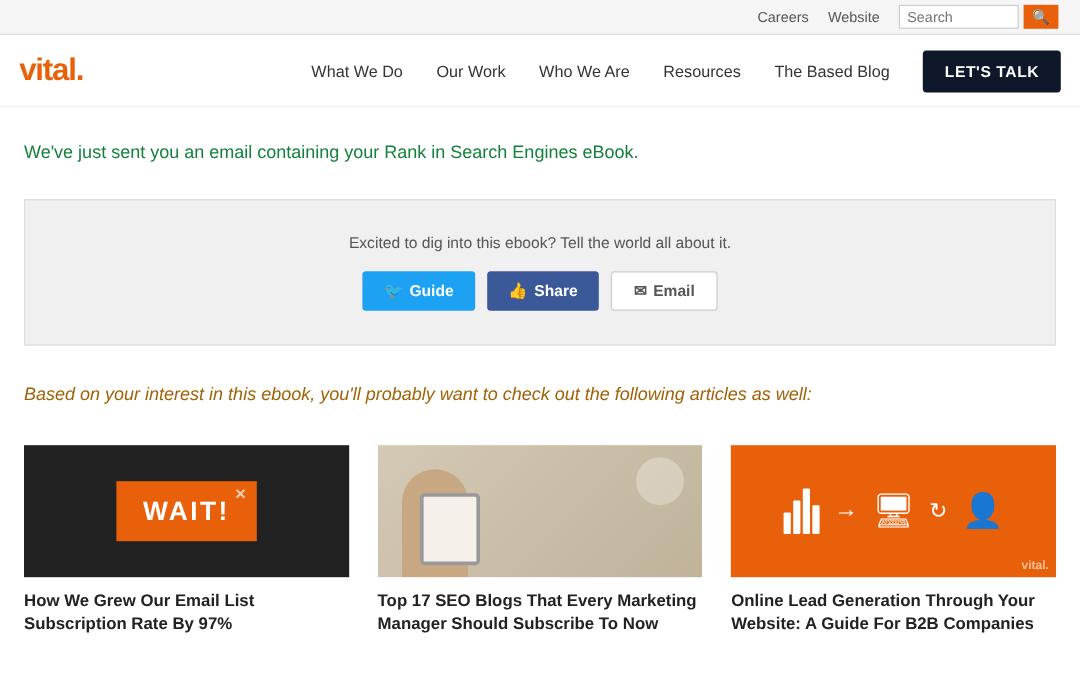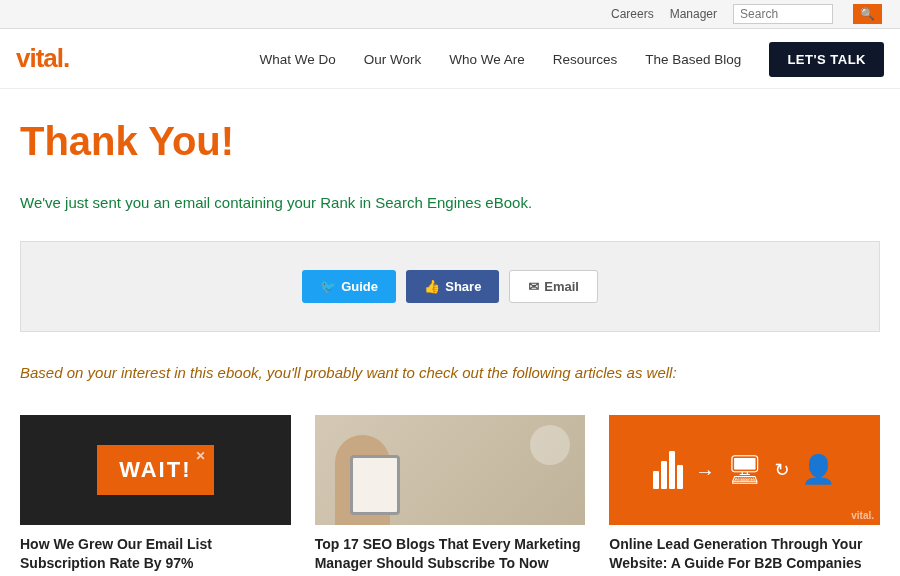--- a/index.html
+++ b/index.html
@@ -16,21 +16,21 @@
       gap: 16px;
       font-size: 12px;
     }
     .top-bar a {
       color: #555;
       text-decoration: none;
     }
     .search-container {
       display: flex;
       align-items: center;
-      gap: 20px;
+      gap: 4px;
     }
     .search-input {
       border: 1px solid #ccc;
       padding: 2px 6px;
       font-size: 12px;
       outline: none;
       width: 100px;
     }
     .search-btn {
       background: #e8610a;
@@ -262,46 +262,46 @@
       color: #222;
       margin-bottom: 8px;
       line-height: 1.4;
     }
   </style>
 </head>
 <body>
 
 <div class="top-bar">
   <a href="#">Careers</a>
-  <a href="#">Manager</a>
+  <a href="#">Website</a>
   <div class="search-container">
     <input class="search-input" type="text" placeholder="Search" style="">
     <button class="search-btn">🔍</button>
   </div>
 </div>
 
 <nav class="main-nav">
   <div class="logo">vital.</div>
   <ul class="nav-links">
     <li><a href="#">What We Do</a></li>
     <li><a href="#">Our Work</a></li>
     <li><a href="#">Who We Are</a></li>
     <li><a href="#">Resources</a></li>
     <li><a href="#">The Based Blog</a></li>
     <li><a class="nav-cta" href="#">LET'S TALK</a></li>
   </ul>
 </nav>
 
 <div class="content">
 
-  <h1 class="thank-you-title">Thank You!</h1>
 
   <p class="subtitle">We've just sent you an email containing your Rank in Search Engines eBook.</p>
 
   <div class="share-box">
+    <p>Excited to dig into this ebook? Tell the world all about it.</p>
     <div class="share-buttons">
       <button class="btn-tweet">
         <span>🐦</span>
         <span>Guide</span>
       </button>
       <button class="btn-share">
         <span>👍</span>
         <span>Share</span>
       </button>
       <button class="btn-email">

